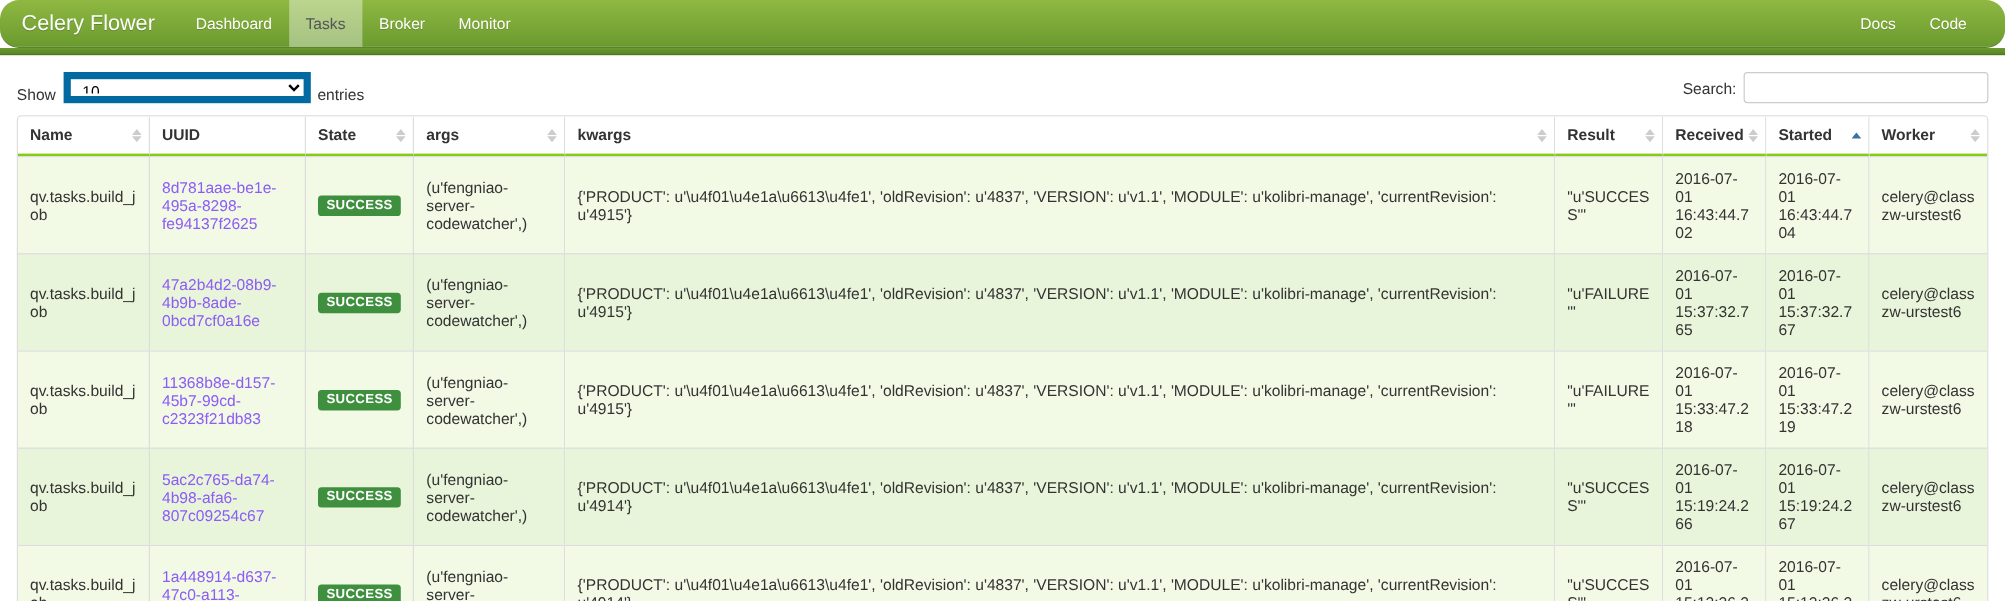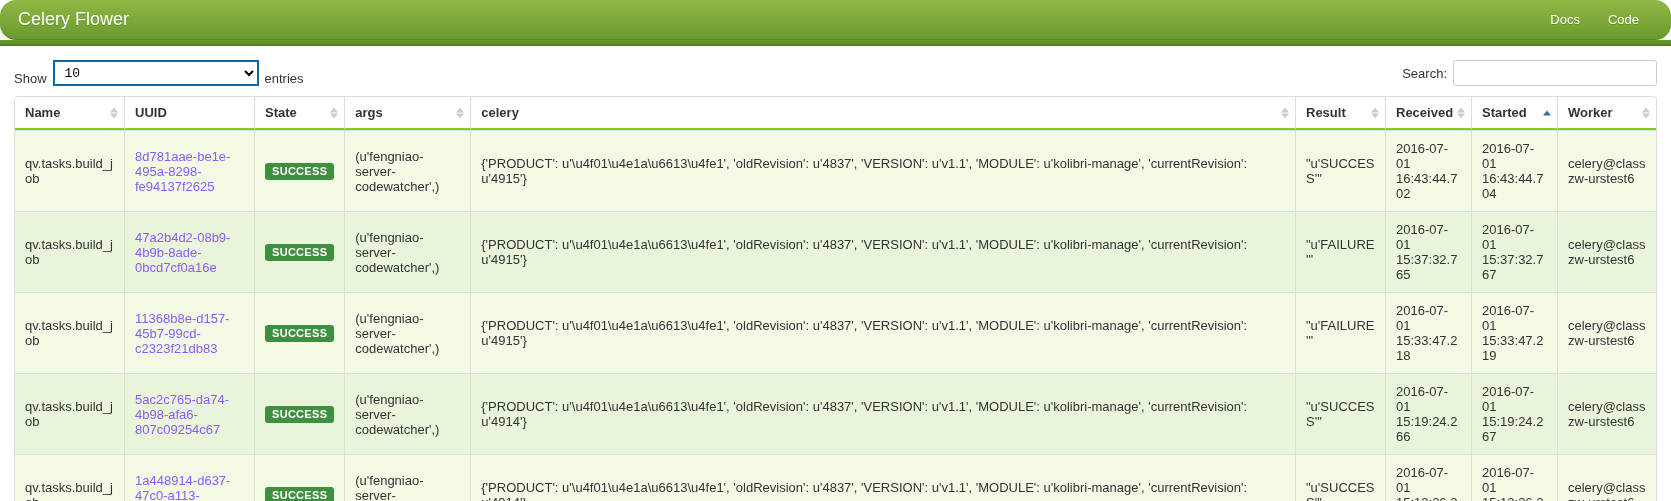--- a/index.html
+++ b/index.html
@@ -48,25 +48,24 @@
   display: flex;
   align-items: center;
   padding: 14px 14px 10px 14px;
 }
 .controls .left { display: flex; align-items: flex-end; gap: 6px; }
 .controls .right { display: flex; align-items: center; gap: 6px; margin-left: auto; }
 .controls label { font-size: 13px; color: #333; }
 select.page-len {
   width: 206px;
   height: 26px;
-  border: 2px solid #0369a1;
+  border: 6px solid #0369a1;
   background: #fff;
   font-size: 13px;
   padding: 2px 6px;
-  font-family: Liberation Mono, monospace;
 }
 input.search {
   width: 204px;
   height: 26px;
   border: 1px solid #ccc;
   border-radius: 3px;
   padding: 2px 8px;
   font-size: 13px;
 }
 
@@ -147,20 +146,26 @@
 th.col-worker { width: 98px; }
 
 td.wrap { word-break: break-word; }
 td.small { font-size: 12.5px; }
 </style>
 </head>
 <body>
 
 <div class="navbar">
   <div class="brand">Celery Flower</div>
+  <div class="nav-left">
+      <div class="nav-item">Dashboard</div>
+      <div class="nav-item active">Tasks</div>
+      <div class="nav-item">Broker</div>
+      <div class="nav-item">Monitor</div>
+    </div>
   <div class="nav-right">
       <div class="nav-item">Docs</div>
       <div class="nav-item">Code</div>
     </div>
 </div>
 <div class="subbar"></div>
 
 <div class="controls">
   <div class="left">
     <label>Show</label>
@@ -185,21 +190,21 @@
             </span></th>
         <th class="col-uuid"><span>UUID</span></th>
         <th class="col-state"><span>State</span><span class="sort-box">
               <span class="sort-caret up"></span>
               <span class="sort-caret down"></span>
             </span></th>
         <th class="col-args"><span>args</span><span class="sort-box">
               <span class="sort-caret up"></span>
               <span class="sort-caret down"></span>
             </span></th>
-        <th class="col-kwargs"><span>celery</span><span class="sort-box">
+        <th class="col-kwargs"><span>kwargs</span><span class="sort-box">
               <span class="sort-caret up"></span>
               <span class="sort-caret down"></span>
             </span></th>
         <th class="col-result"><span>Result</span><span class="sort-box">
               <span class="sort-caret up"></span>
               <span class="sort-caret down"></span>
             </span></th>
         <th class="col-recv"><span>Received</span><span class="sort-box">
               <span class="sort-caret up"></span>
               <span class="sort-caret down"></span>

